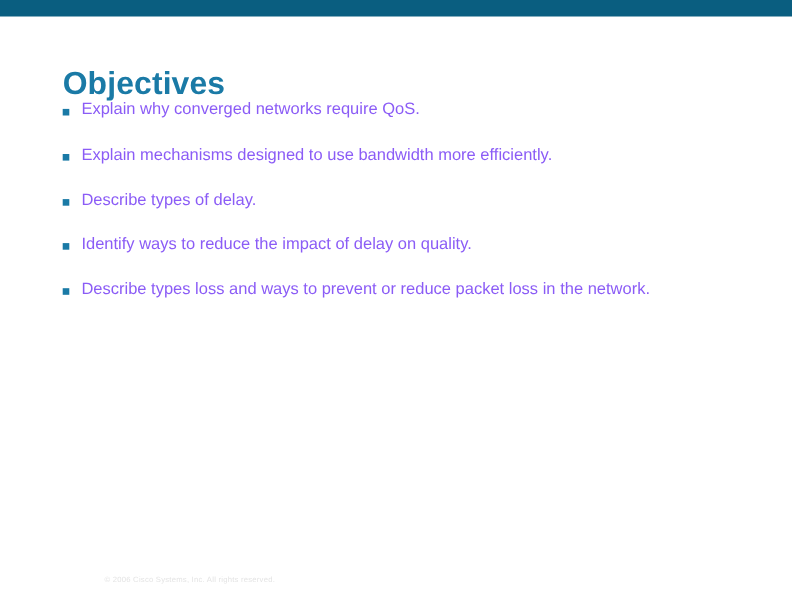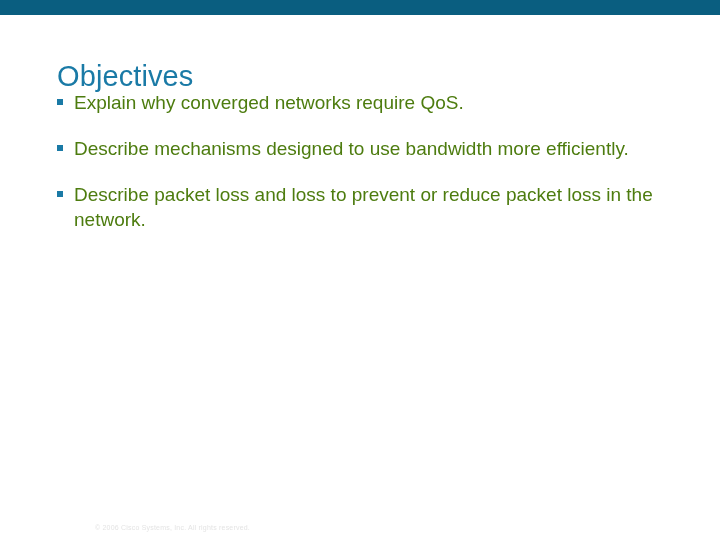--- a/index.html
+++ b/index.html
@@ -30,21 +30,21 @@
     width: 720px;
     height: 15px;
     background: #0a5e80;
   }
 
   .slide-title {
     position: absolute;
     top: 42px;
     left: 57px;
     font-size: 29px;
-    font-weight: normal;
+    font-weight: bold;
     color: #1a7aa6;
     letter-spacing: 0.1px;
     line-height: 1.1;
     white-space: nowrap;
     text-align: right;
   }
 
   .bullet-list {
     position: absolute;
     top: 90px;
@@ -52,22 +52,22 @@
     width: 630px;
     margin: 0;
     padding: 0;
     list-style: none;
   }
 
   .bullet-item {
     position: relative;
     padding-left: 19px;
     margin-bottom: 21px;
-    font-size: 19px;
-    color: #4d7c0f;
+    font-size: 15px;
+    color: #8b5cf6;
     line-height: 1.32;
   }
 
   .bullet-marker {
     position: absolute;
     left: 2px;
     top: 9px;
     width: 6px;
     height: 6px;
     background: #1a7aa6;
@@ -101,27 +101,35 @@
 
     <li class="bullet-item">
       <span class="bullet-marker"></span>
       <span class="bullet-text">Explain why converged networks require QoS.</span>
     </li>
 
 
 
     <li class="bullet-item">
       <span class="bullet-marker"></span>
-      <span class="bullet-text">Describe mechanisms designed to use bandwidth more efficiently.</span>
+      <span class="bullet-text">Explain mechanisms designed to use bandwidth more efficiently.</span>
     </li>
-
-
 
     <li class="bullet-item">
       <span class="bullet-marker"></span>
-      <span class="bullet-text">Describe packet loss and loss to prevent or reduce packet loss in the network.</span>
+      <span class="bullet-text">Describe types of delay.</span>
+    </li>
+
+    <li class="bullet-item">
+      <span class="bullet-marker"></span>
+      <span class="bullet-text">Identify ways to reduce the impact of delay on quality.</span>
+    </li>
+
+    <li class="bullet-item">
+      <span class="bullet-marker"></span>
+      <span class="bullet-text">Describe types loss and ways to prevent or reduce packet loss in the network.</span>
     </li>
 
   </ul>
 
   <div class="footer-copyright">© 2006 Cisco Systems, Inc. All rights reserved.</div>
 
 </div>
 
 </body></html>

